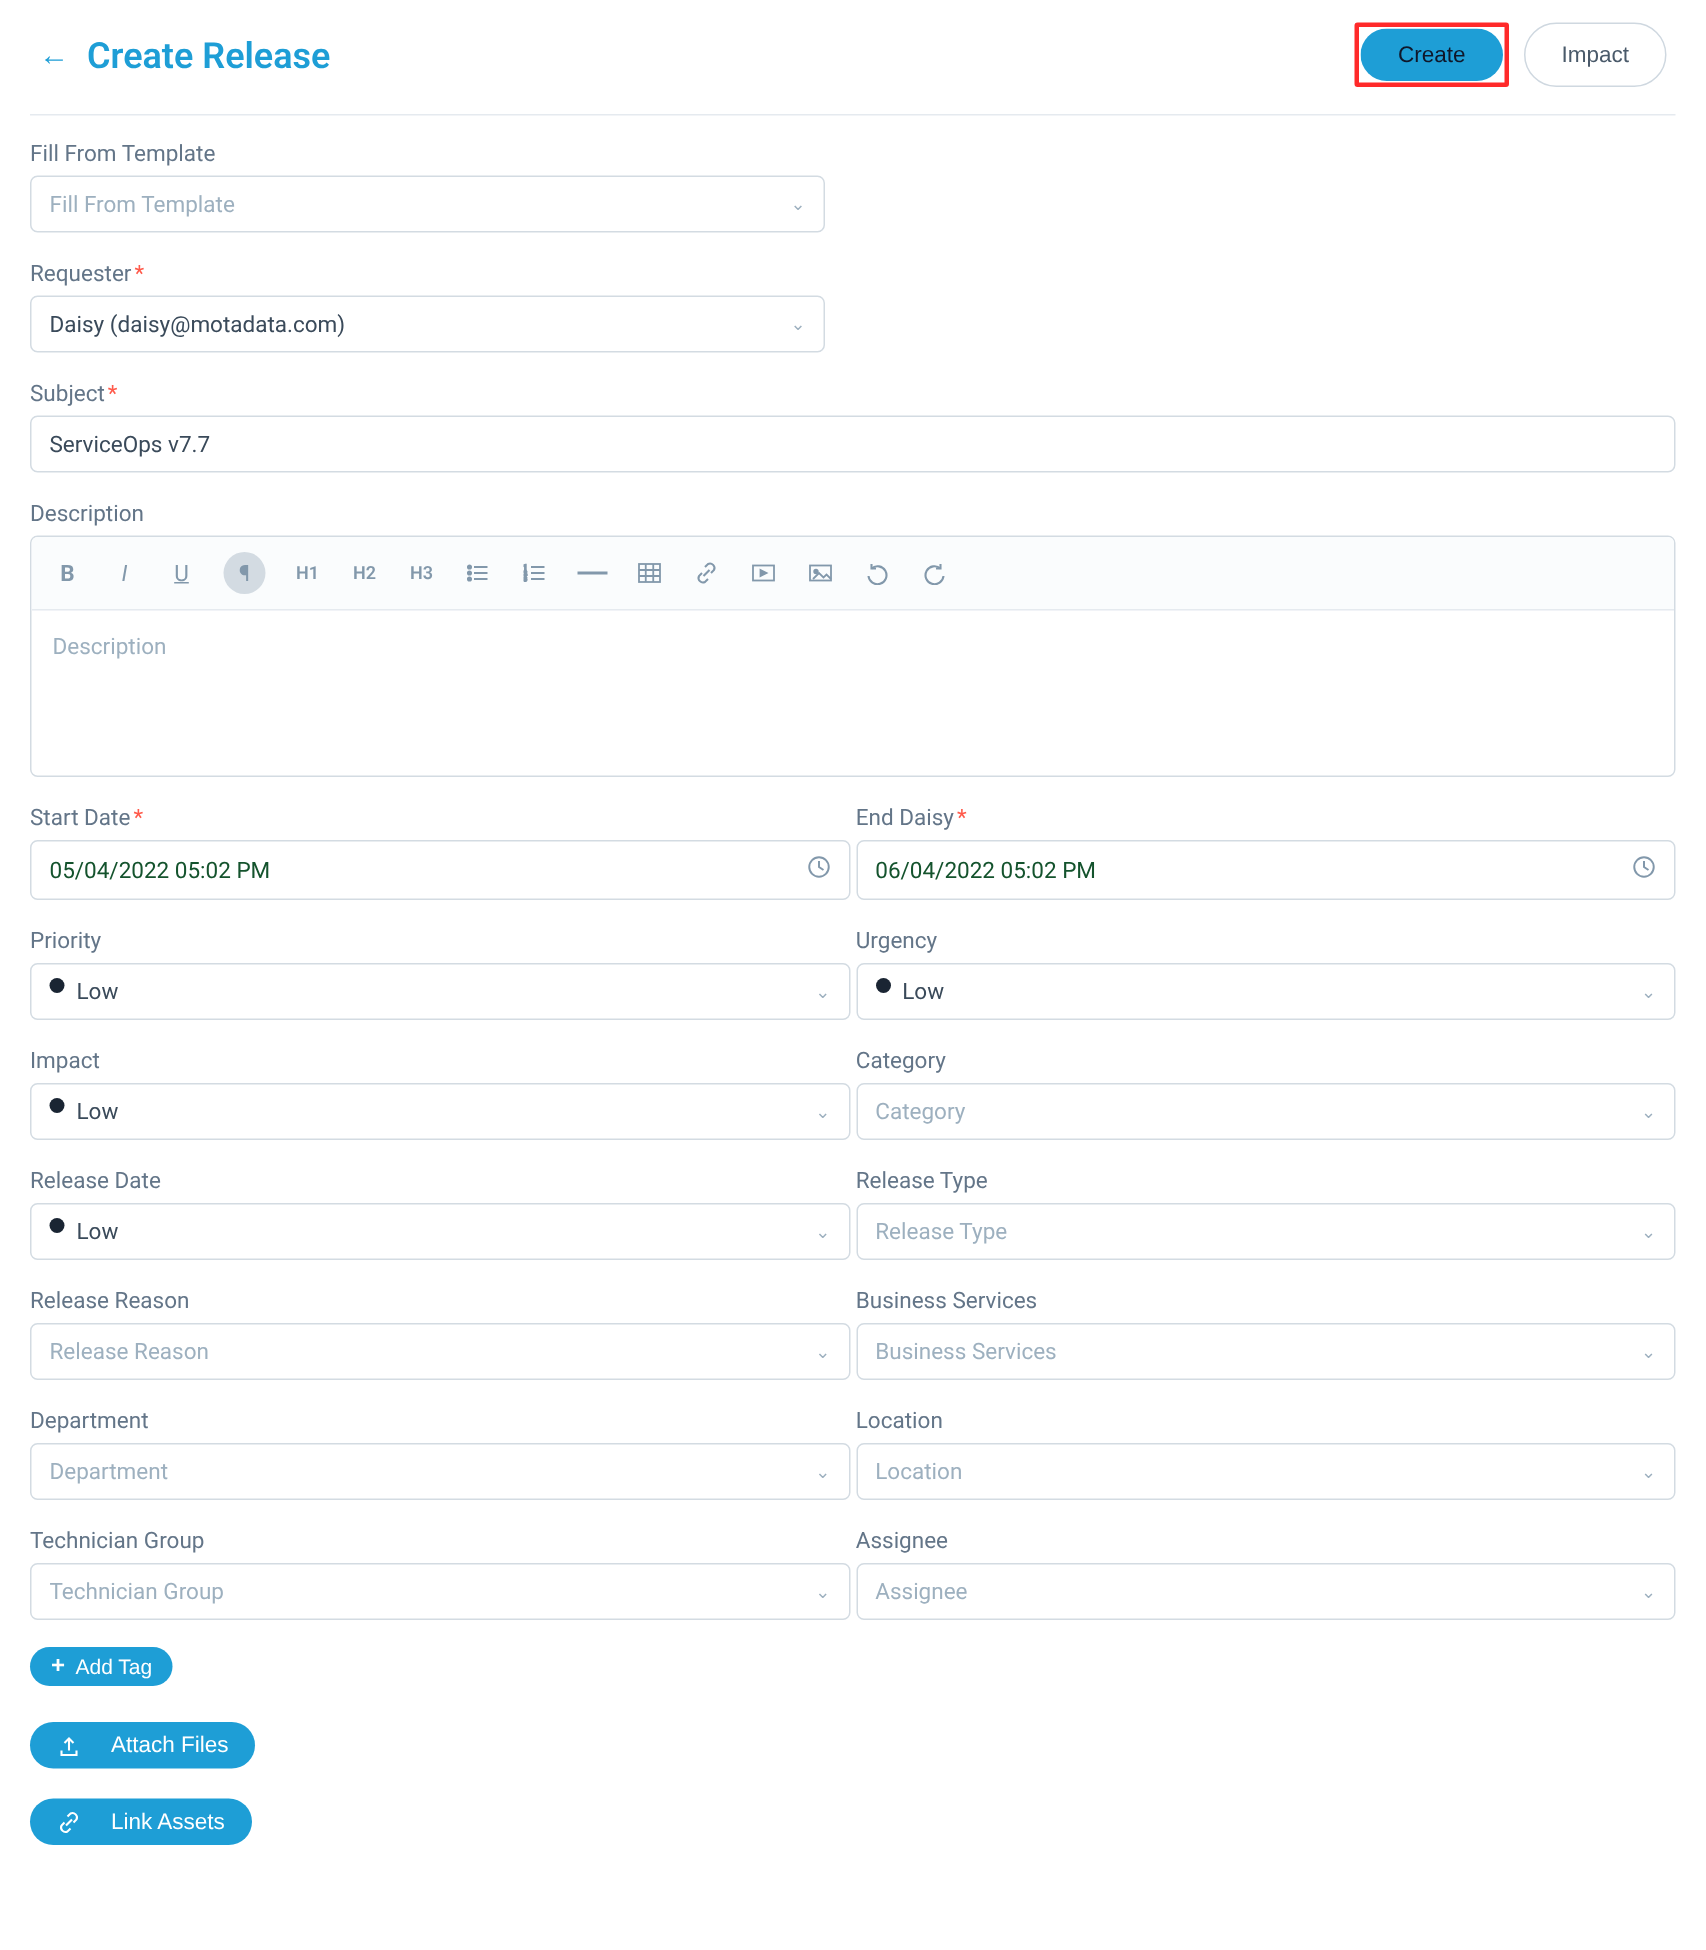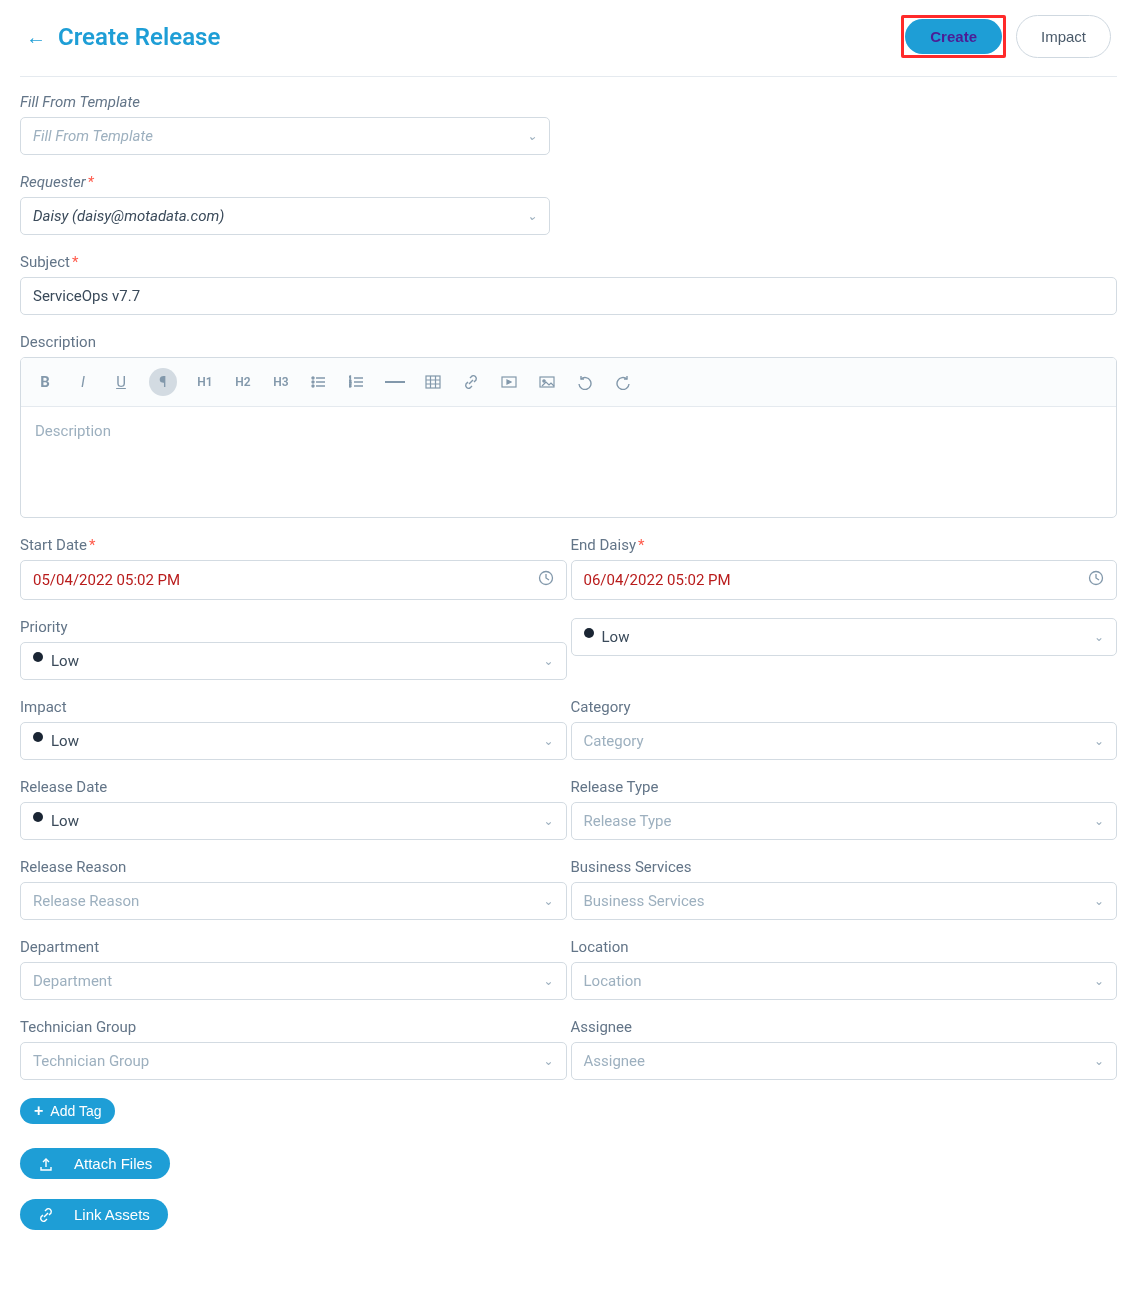--- a/index.html
+++ b/index.html
@@ -17,21 +17,21 @@
   justify-content: space-between;
   padding: 15px 6px 18px;
   border-bottom: 1px solid #e5eaef;
 }
 .header-left { display: flex; align-items: center; gap: 12px; }
 .back-arrow { color: #1e9ed6; font-size: 20px; cursor: pointer; }
 .title { color: #1e9ed6; font-size: 24px; font-weight: 600; }
 .header-right { display: flex; gap: 10px; }
 .highlight-box { border: 3px solid #ff2a2a; padding: 1px; border-radius: 2px; }
 .btn { padding: 8px 24px; border-radius: 22px; font-size: 15px; cursor: pointer; border: 1px solid transparent; }
-.btn-primary { background: #1e9ed6; color: #4c1d95; font-weight: bold; }
+.btn-primary { background: #1e9ed6; color: #0f172a; }
 .btn-outline { background: #fff; color: #4a5a6a; border: 1px solid #cfd8e0; }
 .form-section { padding-top: 16px; }
 .field { margin-bottom: 18px; }
 .label { font-size: 15px; color: #637588; margin-bottom: 6px; display: block; }
 .req { color: #ff5a4b; margin-left: 2px; }
 .select, .input {
   width: 100%;
   border: 1px solid #d3dbe2;
   border-radius: 5px;
   padding: 9px 12px;
@@ -40,21 +40,21 @@
   color: #3a4a5a;
   display: flex;
   align-items: center;
   justify-content: space-between;
   cursor: pointer;
 }
 .placeholder { color: #9db0bf; }
 .chev { color: #9db0bf; font-size: 12px; margin-left: auto; }
 .row2 { display: flex; gap: 4px; }
 .row2 > .field { flex: 1; }
-.half-width { width: 530px; font-style: italic; }
+.half-width { width: 530px; }
 .full-width { width: 100%; }
 .dot { width: 10px; height: 10px; border-radius: 50%; background: #1a2533; display: inline-block; margin-right: 8px; }
 .select-inner { display: flex; align-items: flex-start; }
 .rte-wrap { border: 1px solid #d3dbe2; border-radius: 5px; overflow: hidden; }
 .rte-toolbar {
   display: flex; align-items: center; gap: 18px;
   padding: 10px 14px;
   border-bottom: 1px solid #e5eaef;
   background: #fafcfd;
 }
@@ -63,21 +63,21 @@
 .rte-btn.small { font-size: 12px; font-weight: 600; }
 .rte-body { padding: 14px 14px 60px; min-height: 110px; }
 .rte-placeholder { color: #9db0bf; font-size: 15px; }
 .date-input {
   width: 100%;
   border: 1px solid #d3dbe2;
   border-radius: 5px;
   padding: 9px 12px;
   font-size: 15px;
   background: #fff;
-  color: #b91c1c;
+  color: #14532d;
   display: flex;
   align-items: center;
   justify-content: space-between;
 }
 .clock-icon { color: #8298ab; }
 .pill-btn {
   background: #1e9ed6; color: #fff; border: none; border-radius: 22px;
   padding: 7px 18px; font-size: 15px; cursor: pointer;
   display: inline-flex; align-items: center; gap: 7px;
 }
@@ -249,20 +249,21 @@
         <span class="label">Priority</span>
         <div class="select">
           <span class="select-inner">
               <span class="dot"></span>
               <span>Low</span>
             </span>
           <span class="chev">⌄</span>
         </div>
       </div>
       <div class="field">
+        <span class="label">Urgency</span>
         <div class="select">
           <span class="select-inner">
               <span class="dot"></span>
               <span>Low</span>
             </span>
           <span class="chev">⌄</span>
         </div>
       </div>
     </div>
 

